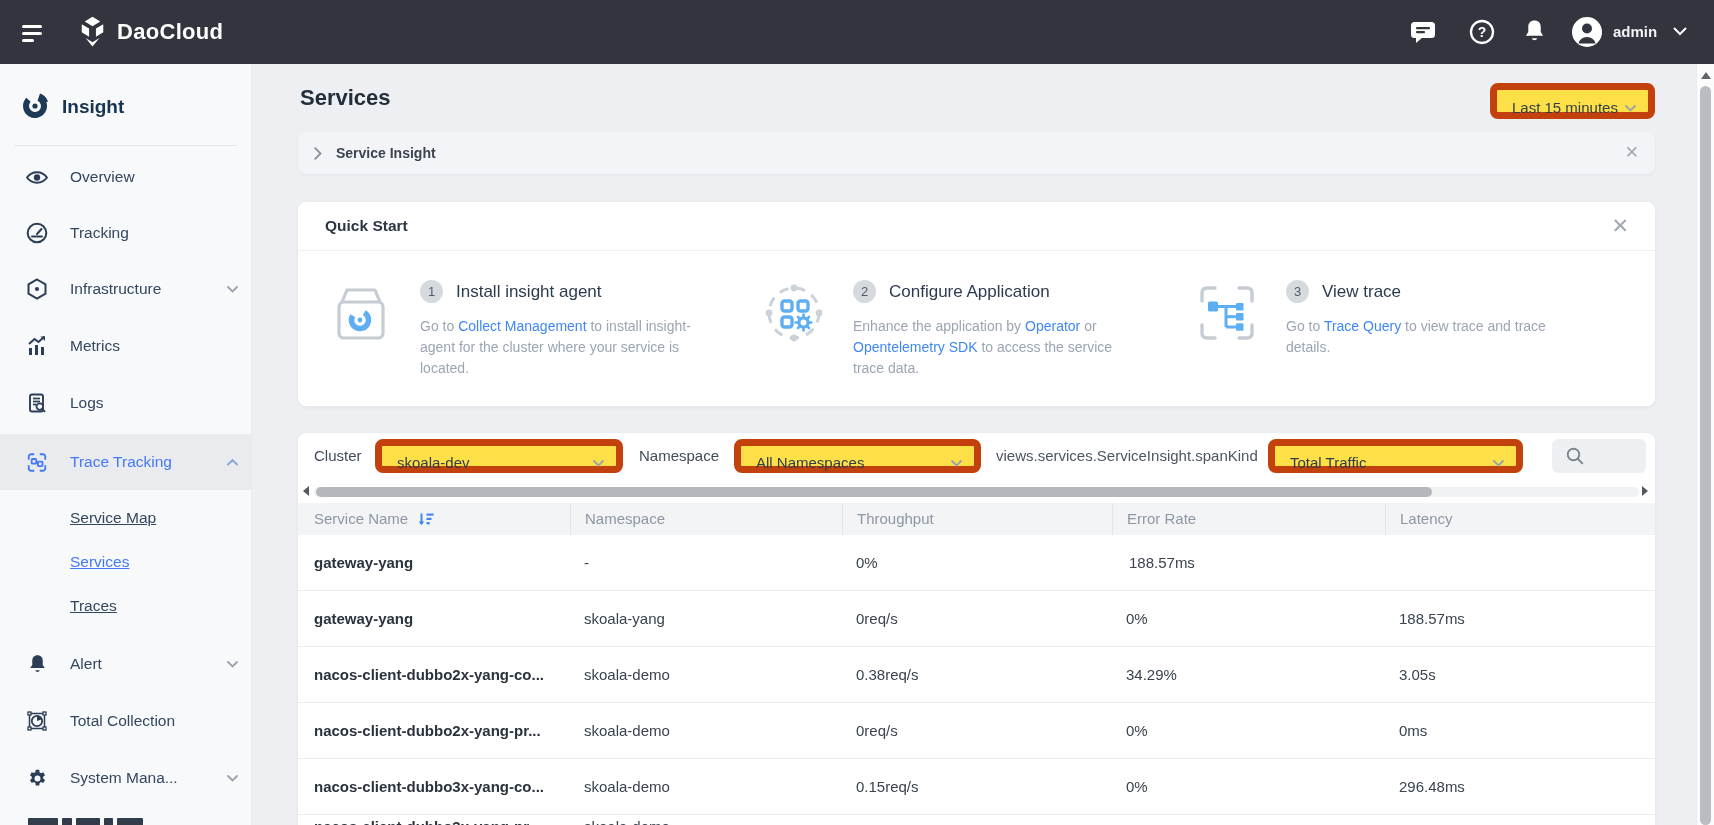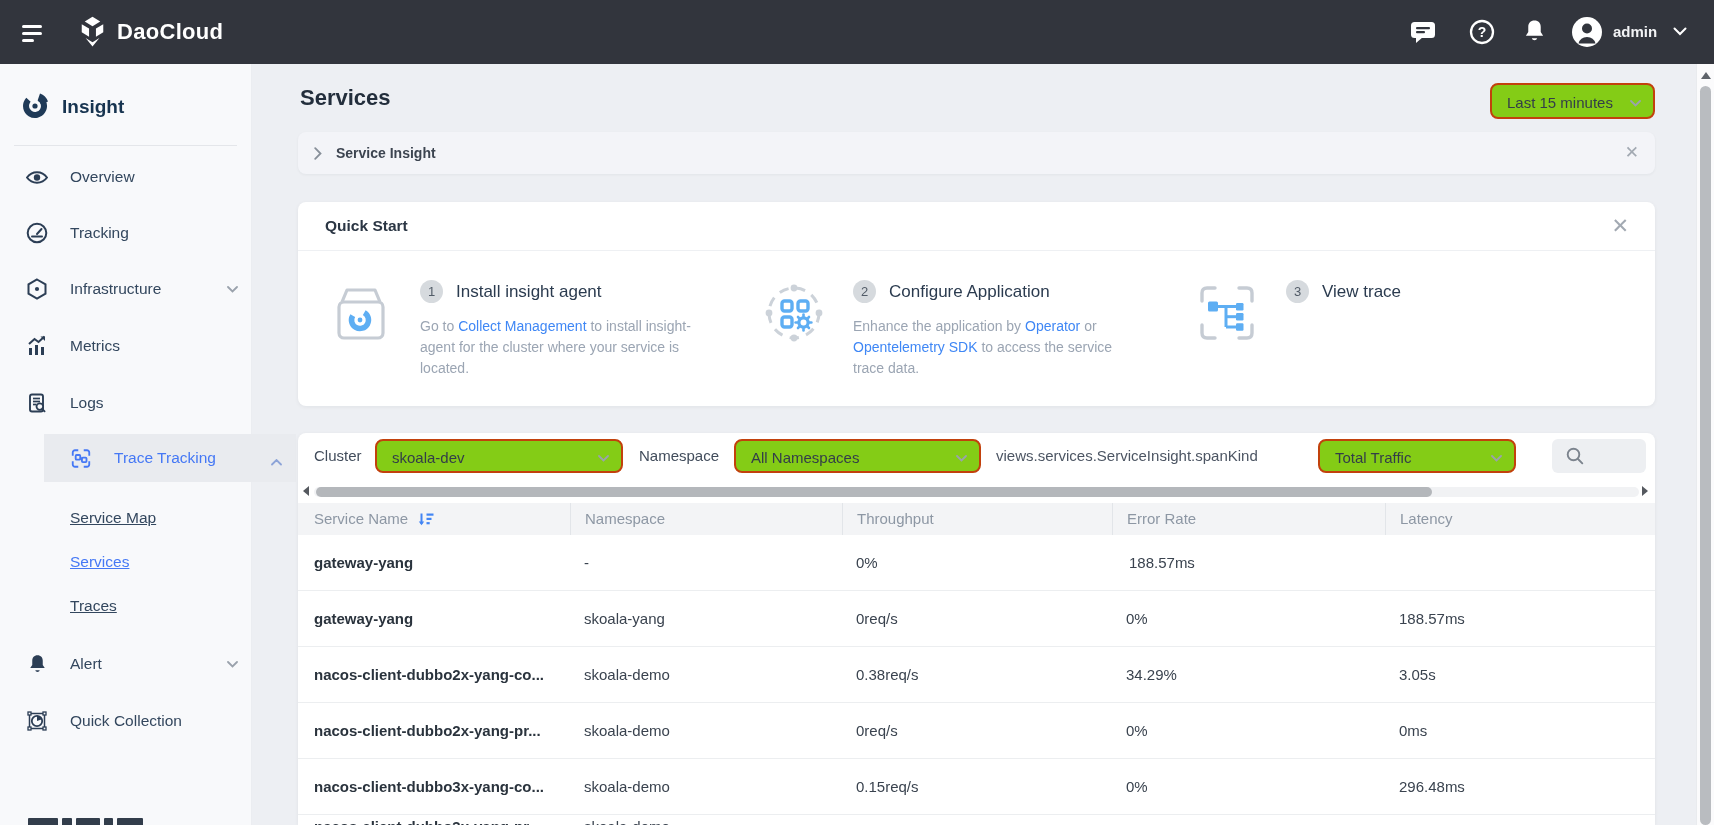--- a/index.html
+++ b/index.html
@@ -14,28 +14,28 @@
   .top-right-label { color:#f2f3f5; font-size:15px; font-weight:bold; }
 
   
   .sidebar { position:absolute; left:0; top:64px; width:252px; height:761px; background:#f8f9fb; border-right:1px solid #ebedf1; }
   .product-label { font-size:19px; font-weight:bold; color:#173450; }
   .side-divider { position:absolute; left:14px; right:14px; top:81px; height:1px; background:#e4e6ea; }
   .nav-item { position:absolute; left:0; width:252px; height:40px; display:flex; align-items:center; cursor:pointer; }
   .nav-ico { position:absolute; left:26px; width:22px; height:22px; display:flex; align-items:center; justify-content:center; }
   .nav-label { position:absolute; left:70px; font-size:15.5px; color:#33475e; }
   .nav-chev { position:absolute; right:14px; top:17px; }
-  .nav-item.active { background:#e9ebef; height:48px;margin-left:44px; }
+  .nav-item.active { background:#e9ebef; height:56px; }
   .nav-item.active .nav-label { color:#4578f5; }
   .sub-label { position:absolute; left:70px; font-size:15.5px; color:#33475e; cursor:pointer;text-decoration:underline; }
   .sub-label.sel { color:#4578f5; }
 
   
   .page-title { font-size:22px; font-weight:bold; color:#232e3c; }
-  .select { background:#84cc16; border:2px solid #c2410c; border-radius:8px; position:absolute; height:34px; cursor:pointer; }
+  .select { background:#fde047; border:7px solid #c2410c; border-radius:8px; position:absolute; height:34px; cursor:pointer; }
   .select .val { position:absolute; left:15px; top:8px; font-size:15px; color:#333d49; white-space:nowrap; }
   .select .chev { position:absolute; right:12px; top:14px; }
   .banner { position:absolute; left:298px; top:132px; width:1357px; height:42px; background:#f3f4f8; border-radius:8px; box-shadow:0 1px 3px rgba(25,30,40,.05); }
   .banner-label { position:absolute; left:38px; top:13px; font-size:14px; color:#3c4450; font-weight:bold; }
   .xmark { color:#a2a9b2; font-size:19px; line-height:1; cursor:pointer; }
 
   .card { position:absolute; background:#fff; border-radius:8px; box-shadow:0 1px 4px rgba(25,30,40,.06);padding-left:32px; }
   .qs-title { position:absolute; left:27px; top:15px; font-size:15.5px; font-weight:bold; color:#2b3644; }
   .qs-div { position:absolute; left:0; right:0; top:48px; height:1px; background:#eef0f3; }
   .steps { position:absolute; left:0; right:0; top:48px; bottom:0; display:flex; padding:30px 28px 0 30px; }
@@ -222,23 +222,35 @@
         <svg width="22" height="22" viewBox="0 0 22 22">
           <rect x="3.5" y="3.5" width="15" height="15" fill="none" stroke="#2c3e55" stroke-width="1.5"></rect>
           <rect x="2" y="2" width="3" height="3" fill="#f8f9fb" stroke="#2c3e55" stroke-width="1.3"></rect>
           <rect x="17" y="2" width="3" height="3" fill="#f8f9fb" stroke="#2c3e55" stroke-width="1.3"></rect>
           <rect x="2" y="17" width="3" height="3" fill="#f8f9fb" stroke="#2c3e55" stroke-width="1.3"></rect>
           <rect x="17" y="17" width="3" height="3" fill="#f8f9fb" stroke="#2c3e55" stroke-width="1.3"></rect>
           <circle cx="11" cy="11" r="5.2" fill="none" stroke="#2c3e55" stroke-width="1.8"></circle>
           <path d="M11 11 V5.8 A5.2 5.2 0 0 1 16 9.3 Z" fill="#2c3e55"></path>
         </svg>
       </span>
-      <span class="nav-label">Quick Collection</span>
-    </div>
-
+      <span class="nav-label">Total Collection</span>
+    </div>
+
+    <div class="nav-item" style="top:694px">
+      <span class="nav-ico">
+        <svg width="21" height="21" viewBox="0 0 24 24">
+            <path d="M21.4 13.9c.06-.6.06-1.2 0-1.8l2.1-1.7-2-3.5-2.6 1a8 8 0 0 0-1.6-.9L16.9 4h-4l-.4 2.9c-.57.24-1.1.55-1.6.93l-2.6-1-2 3.5 2.1 1.7a8 8 0 0 0 0 1.9l-2.1 1.7 2 3.5 2.6-1c.5.38 1.03.69 1.6.93l.4 2.9h4l.4-2.9c.57-.24 1.1-.55 1.6-.93l2.6 1 2-3.5-2.1-1.7Z" transform="translate(-2.9 -2) scale(1)" fill="#2c3e55"></path>
+            <circle cx="12" cy="11.9" r="3.4" fill="#f8f9fb"></circle>
+          </svg>
+      </span>
+      <span class="nav-label">System Mana...</span>
+      <svg class="nav-chev" width="11" height="7" viewBox="0 0 11 7">
+          <polyline points="1,1 5.5,5.5 10,1" fill="none" stroke="#9aa2ac" stroke-width="1.8" stroke-linecap="round"></polyline>
+        </svg>
+    </div>
 
     <div>
       <span class="sliver-dash" style="left:28px;width:30px"></span>
       <span class="sliver-dash" style="left:62px;width:10px"></span>
       <span class="sliver-dash" style="left:76px;width:24px"></span>
       <span class="sliver-dash" style="left:104px;width:9px"></span>
       <span class="sliver-dash" style="left:117px;width:26px"></span>
     </div>
   </aside>
 
@@ -330,20 +342,21 @@
           </g>
           <rect x="42" y="23" width="7.5" height="7.5" rx="1.2" fill="#5eaef3"></rect>
           <rect x="42" y="33" width="7.5" height="7.5" rx="1.2" fill="#5eaef3"></rect>
           <rect x="42" y="43.2" width="7.5" height="7.5" rx="1.2" fill="#5eaef3"></rect>
         </svg>
         <div style="width:272px">
           <div style="display:flex;align-items:center;gap:13px">
             <span class="step-num">3</span>
             <span class="step-title">View trace</span>
           </div>
+          <div class="step-desc"><span>Go to </span><span class="lnk">Trace Query</span><span></span><span class="lnk"></span><span> to view trace and trace details.</span></div>
         </div>
       </div>
     </div>
   </div>
 
   <div class="card" style="left:298px;top:433px;width:1357px;height:392px;border-radius:8px 8px 0 0;overflow:hidden">
 
     <div class="flabel" style="left:16px">Cluster</div>
     <div class="select" style="left:77px;top:6px;width:248px">
       <span class="val">skoala-dev</span>
@@ -352,21 +365,21 @@
         </svg>
     </div>
     <div class="flabel" style="left:341px">Namespace</div>
     <div class="select" style="left:436px;top:6px;width:247px">
       <span class="val">All Namespaces</span>
       <svg class="chev" width="11" height="7" viewBox="0 0 11 7">
           <polyline points="1,1 5.5,5.5 10,1" fill="none" stroke="#9aa2ac" stroke-width="1.8" stroke-linecap="round"></polyline>
         </svg>
     </div>
     <div class="flabel" style="left:698px;color:#4c5563">views.services.ServiceInsight.spanKind</div>
-    <div class="select" style="left:1020px;top:6px;width:198px">
+    <div class="select" style="left:970px;top:6px;width:255px">
       <span class="val">Total Traffic</span>
       <svg class="chev" width="11" height="7" viewBox="0 0 11 7">
           <polyline points="1,1 5.5,5.5 10,1" fill="none" stroke="#9aa2ac" stroke-width="1.8" stroke-linecap="round"></polyline>
         </svg>
     </div>
     <div class="searchbox">
       <svg class="abs" style="left:14px;top:8px" width="18" height="18" viewBox="0 0 18 18">
         <circle cx="7.5" cy="7.5" r="5.8" fill="none" stroke="#7c848e" stroke-width="1.9"></circle>
         <line x1="12" y1="12" x2="16.3" y2="16.3" stroke="#7c848e" stroke-width="1.9" stroke-linecap="round"></line>
       </svg>

